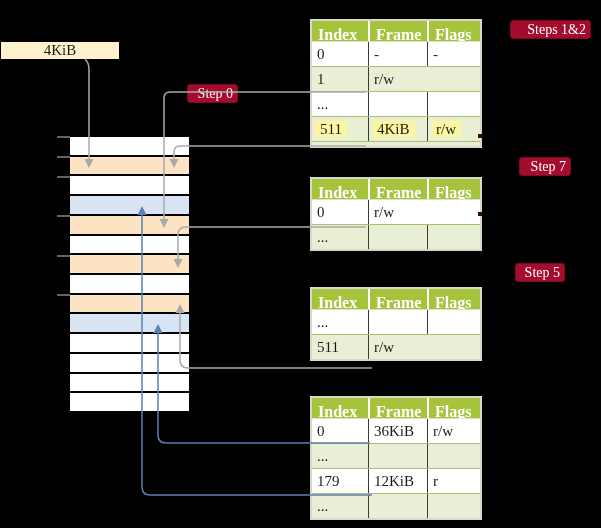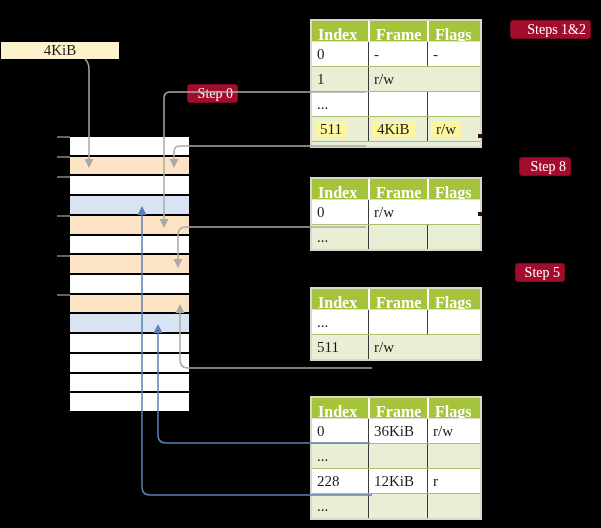--- a/index.html
+++ b/index.html
@@ -51,21 +51,21 @@
 </head>
 <body>
 
 <div id="canvas">
 
   <div class="size-label" id="size-label" style="left: 1px; top: 42px; width: 118px; height: 17px;">4KiB</div>
 
   <div id="badges">
       <div class="step-badge" style="left: 187px; top: 40px; min-width: 51px; margin-top: 44px;">Step 0</div>
       <div class="step-badge" style="left: 510px; top: 20px; min-width: 81px;">Steps 1&amp;2</div>
-      <div class="step-badge" style="left: 519px; top: 157px; min-width: 52px;">Step 8</div>
+      <div class="step-badge" style="left: 519px; top: 157px; min-width: 52px;">Step 7</div>
       <div class="step-badge" style="left: 515px; top: 263px; min-width: 50px;">Step 5</div>
     </div>
   <div id="memory">
       <div class="mem-row" style="left: 70px; top: 137px; width: 119px; height: 17.72px; background: rgb(255, 255, 255);"></div>
       <div class="mem-row" style="left: 70px; top: 156.72px; width: 119px; height: 17.72px; background: rgb(252, 227, 196);"></div>
       <div class="mem-row" style="left: 70px; top: 176.44px; width: 119px; height: 17.72px; background: rgb(255, 255, 255);"></div>
       <div class="mem-row" style="left: 70px; top: 196.16px; width: 119px; height: 17.72px; background: rgb(216, 228, 244);"></div>
       <div class="mem-row" style="left: 70px; top: 215.88px; width: 119px; height: 17.72px; background: rgb(252, 227, 196);"></div>
       <div class="mem-row" style="left: 70px; top: 235.6px; width: 119px; height: 17.72px; background: rgb(255, 255, 255);"></div>
       <div class="mem-row" style="left: 70px; top: 255.32px; width: 119px; height: 17.72px; background: rgb(252, 227, 196);"></div>
@@ -147,21 +147,21 @@
           <div class="dcell"><span>0</span></div>
           <div class="dcell"><span>36KiB</span></div>
           <div class="dcell"><span>r/w</span></div>
         </div>
         <div class="drow" style="background: rgb(233, 239, 213);">
           <div class="dcell"><span>...</span></div>
           <div class="dcell"></div>
           <div class="dcell"></div>
         </div>
         <div class="drow" style="background: rgb(255, 255, 255);">
-          <div class="dcell"><span>228</span></div>
+          <div class="dcell"><span>179</span></div>
           <div class="dcell"><span>12KiB</span></div>
           <div class="dcell"><span>r</span></div>
         </div>
         <div class="drow" style="background: rgb(233, 239, 213);">
           <div class="dcell"><span>...</span></div>
           <div class="dcell"></div>
           <div class="dcell"></div>
         </div>
       </div>
     </div>

